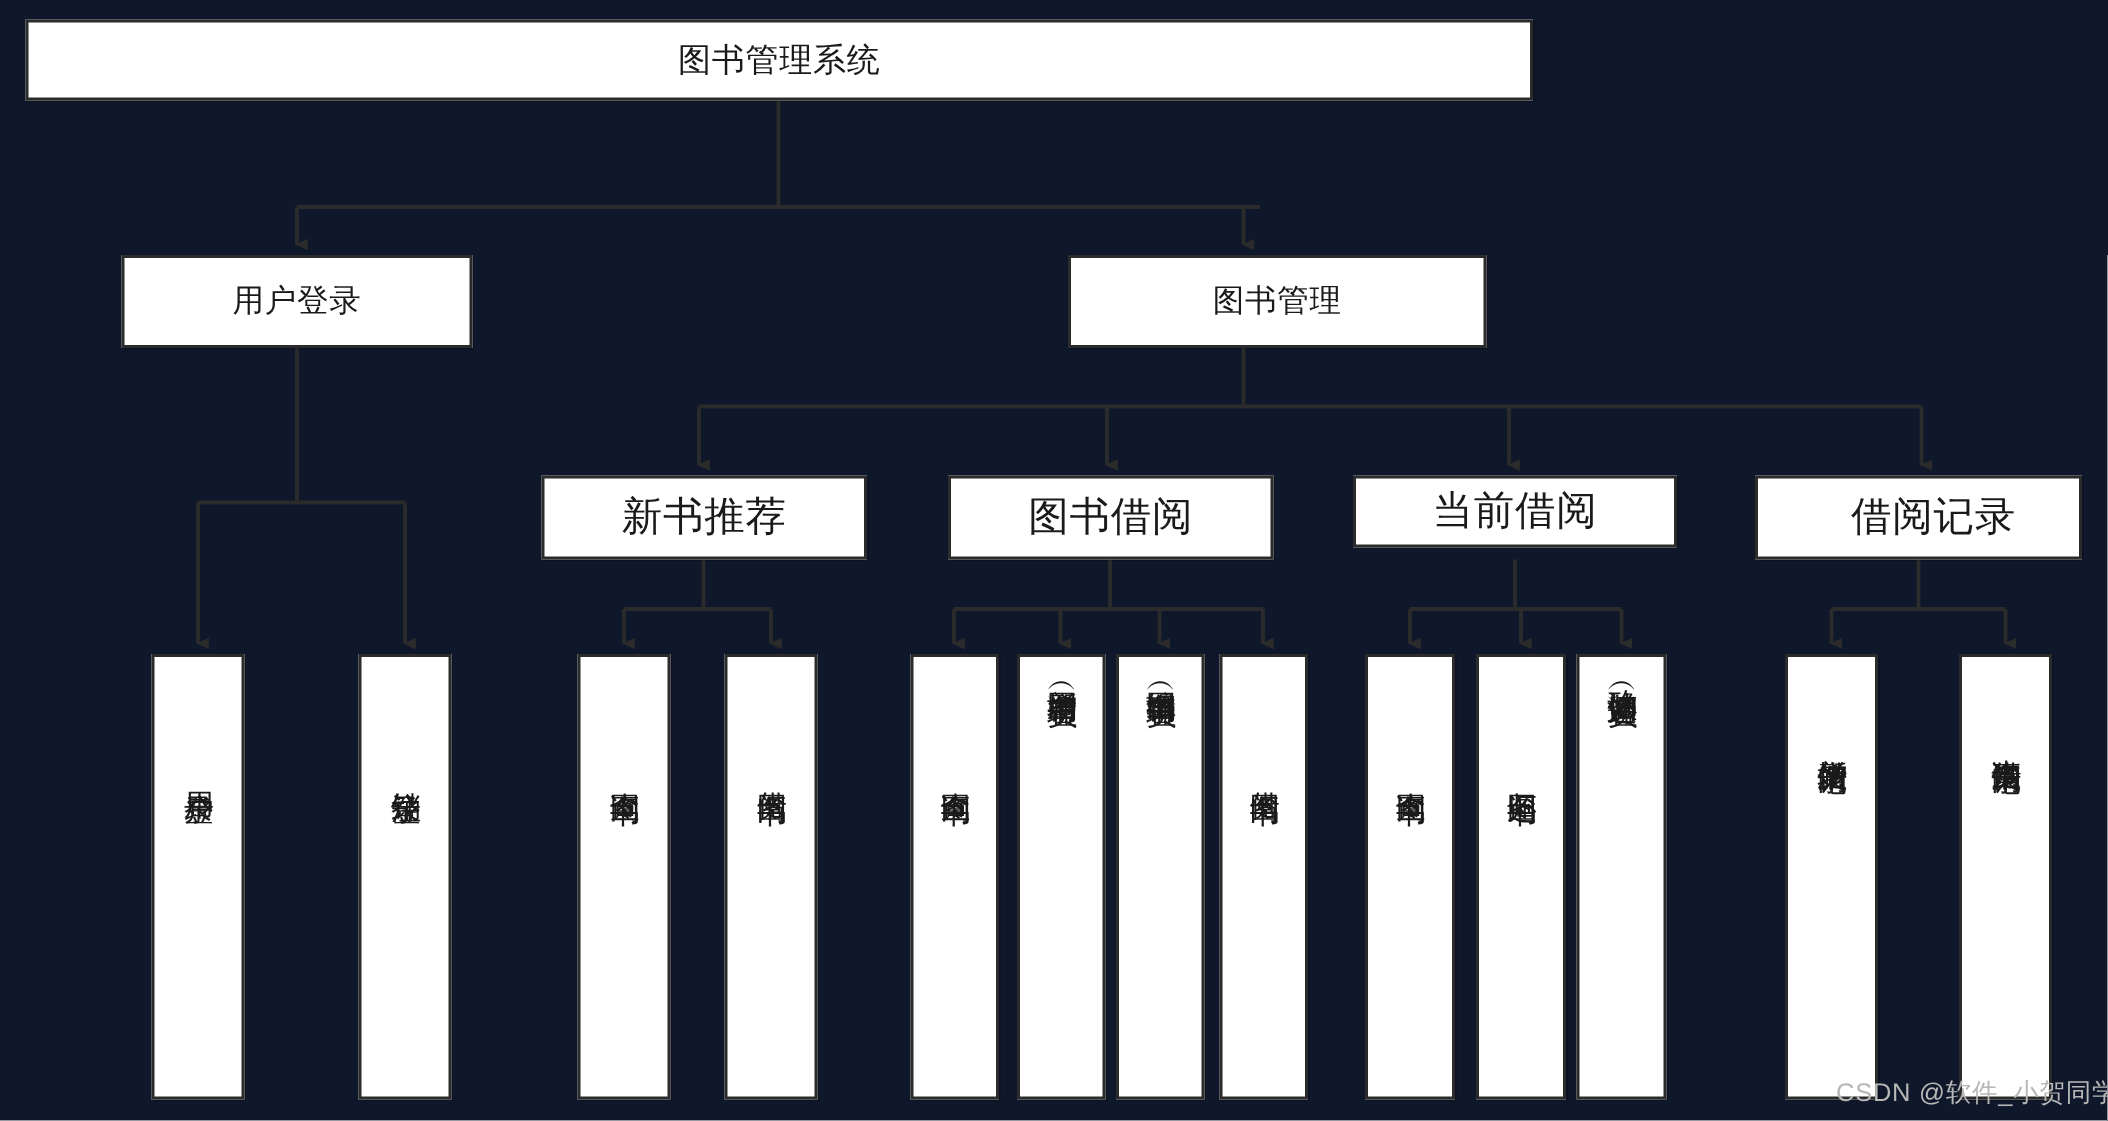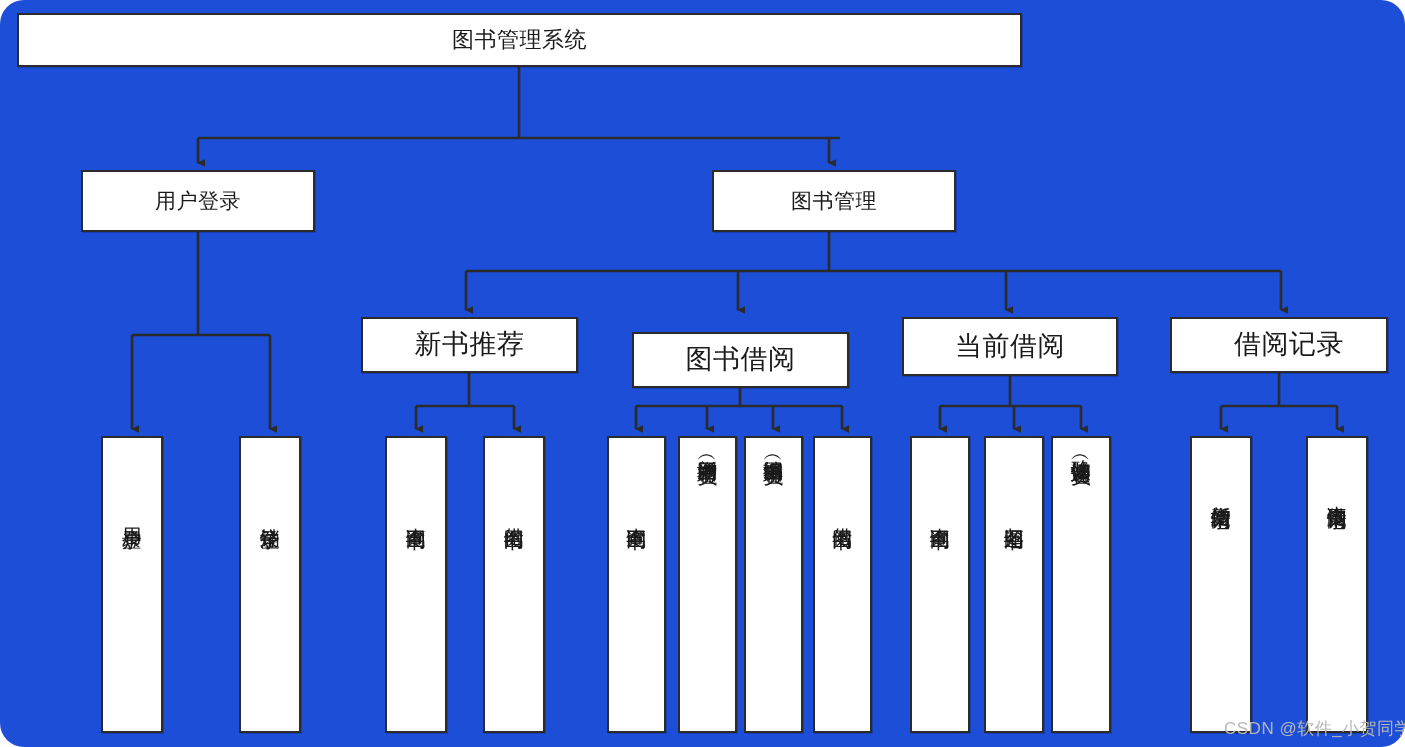--- a/index.html
+++ b/index.html
@@ -8,23 +8,22 @@
     background: #ffffff;
   }
   body {
     font-family: "Liberation Sans", "DejaVu Sans", sans-serif;
     color: #1a1a1a;
   }
   #canvas {
     position: relative;
     width: 1405px;
     height: 747px;
-    background: #1d4ed8;
+    background: #0f172a;
     overflow: hidden;
-    border-radius: 24px;
   }
   #edges {
     position: absolute;
     left: 0;
     top: 0;
     width: 1405px;
     height: 747px;
     pointer-events: none;
   }
   .node {
@@ -130,31 +129,31 @@
     </g>
   </svg>
 
   <div class="node root" style="left:17px; top:13px; width:1005px; height:54px;">
     <span class="node-label">图书管理系统</span>
   </div>
 
   <div class="node level2" style="left:81px; top:170px; width:234px; height:62px;">
     <span class="node-label">用户登录</span>
   </div>
-  <div class="node level2" style="left:712px; top:170px; width:244px; height:62px;">
+  <div class="node level2" style="left:712px; top:170px; width:279px; height:62px;">
     <span class="node-label">图书管理</span>
   </div>
 
   <div class="node level3" style="left:361px; top:317px; width:217px; height:56px;">
     <span class="node-label">新书推荐</span>
   </div>
-  <div class="node level3" style="left:632px; top:332px; width:217px; height:56px;">
+  <div class="node level3" style="left:632px; top:317px; width:217px; height:56px;">
     <span class="node-label">图书借阅</span>
   </div>
-  <div class="node level3" style="left:902px; top:317px; width:216px; height:59px;">
+  <div class="node level3" style="left:902px; top:317px; width:216px; height:48px;">
     <span class="node-label">当前借阅</span>
   </div>
   <div class="node level3" style="left:1170px; top:317px; width:218px; height:56px;padding-left:20px;">
     <span class="node-label">借阅记录</span>
   </div>
 
   <div class="node leaf short" style="left:101px; top:436px; width:62px; height:297px;">
     <span class="node-label">用户登录</span>
   </div>
   <div class="node leaf short" style="left:239px; top:436px; width:62px; height:297px;">

